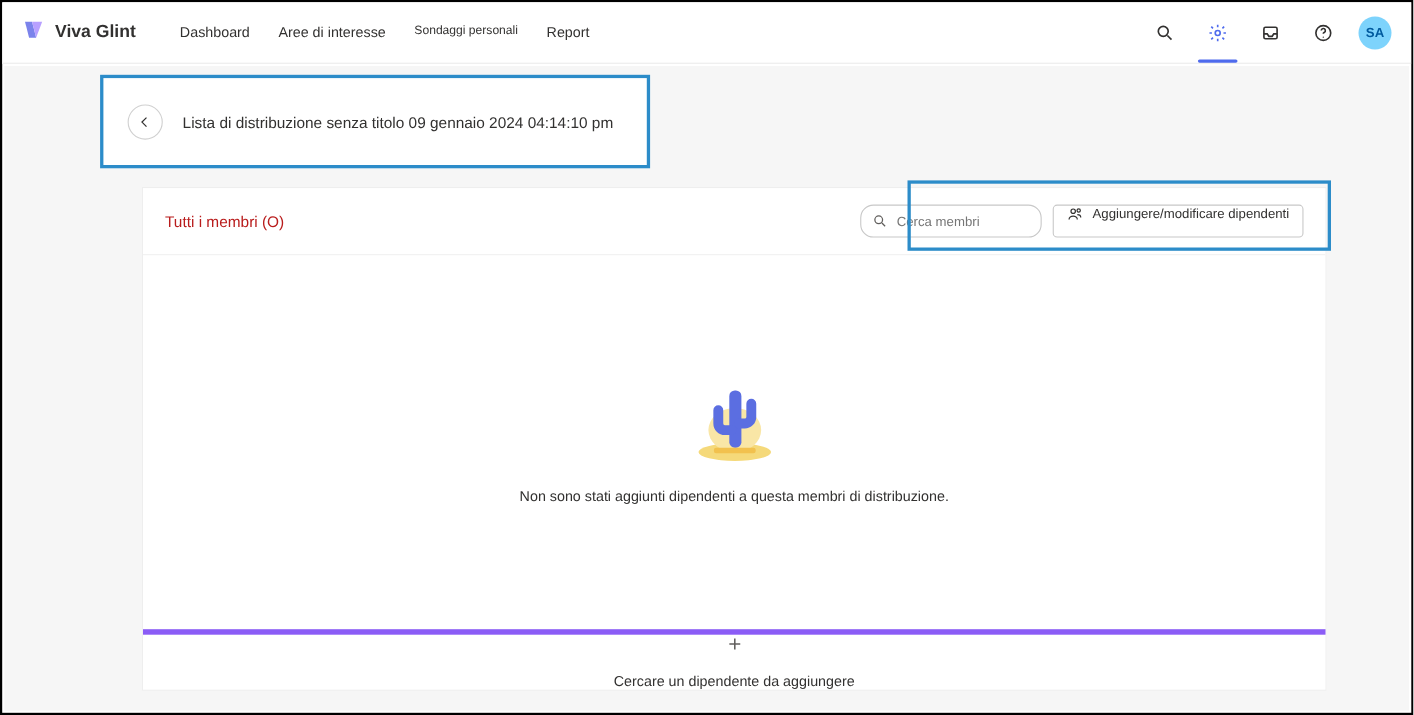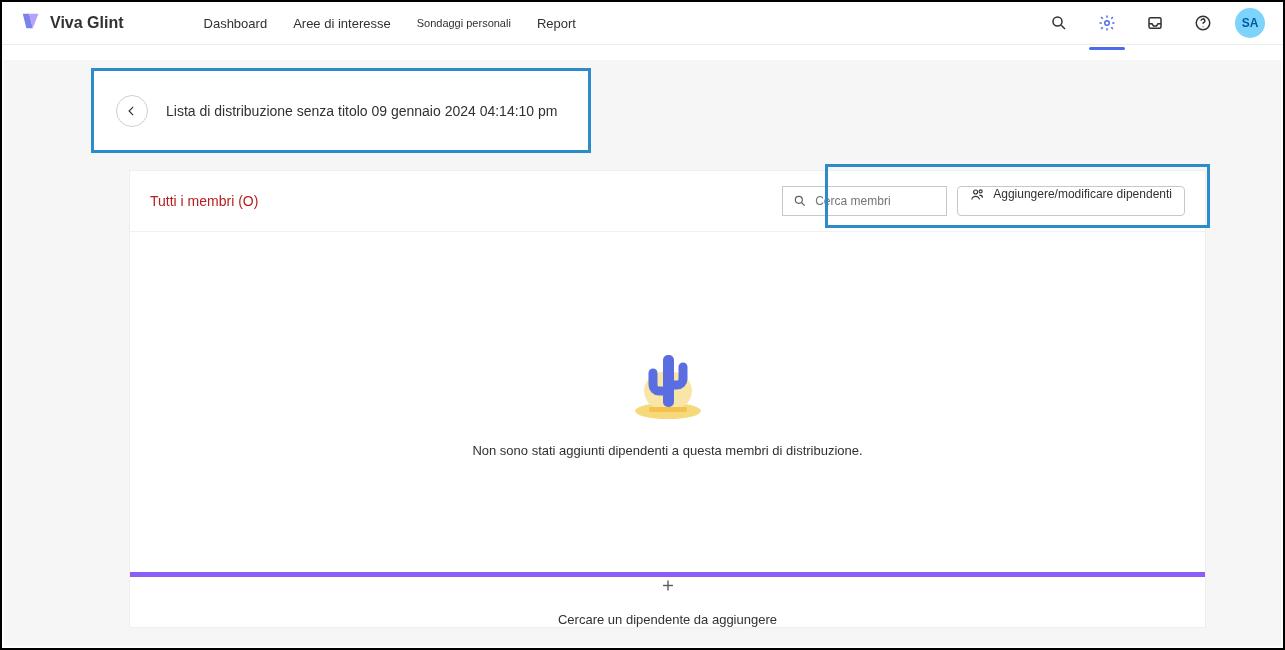--- a/index.html
+++ b/index.html
@@ -1,24 +1,24 @@
 <!DOCTYPE html>
 <html><head>
 <meta charset="utf-8">
 <style>
   * { box-sizing: border-box; margin: 0; padding: 0; }
   html, body { width: 1285px; height: 650px; font-family: "Segoe UI", Arial, sans-serif; background: #fff; }
   .frame { width: 1285px; height: 650px; border: 2px solid #000; position: relative; overflow: hidden; }
 
   
-  .topbar { height: 43px; width: 100%; background:#fff; border-bottom: 1px solid #ececec; display:flex; align-items:center; padding: 0 18px; gap: 40px; }
+  .topbar { height: 56px; width: 100%; background:#fff; border-bottom: 1px solid #ececec; display:flex; align-items:center; padding: 0 18px; }
   .logo-wrap { display:flex; align-items:center; gap:8px; margin-right: 40px; }
   .logo-svg { width:22px; height:22px; }
   .product-name { font-size:16px; font-weight:600; color:#323130; }
-  .nav-items { display:flex; align-items:center; gap: 26px; }
+  .nav-items { display:flex; align-items:flex-start; gap: 26px; }
   .nav-item { font-size:13px; color:#323130; cursor:pointer; }
   .nav-item.small { font-size:11px; }
   .top-right { margin-left:auto; display:flex; align-items:center; gap:16px; }
   .icon-btn { width:32px; height:32px; display:flex; align-items:center; justify-content:center; cursor:pointer; border-radius:4px; }
   .icon-btn svg { width:18px; height:18px; }
   .icon-btn.active { position:relative; }
   .icon-btn.active::after { content:""; position:absolute; left:-2px; right:-2px; bottom:-11px; height:3px; background:#4f6bed; border-radius:2px; }
   .avatar { width:30px; height:30px; border-radius:50%; background:#7dd3fc; color:#005a9e; font-size:12px; display:flex; align-items:center; justify-content:center; font-weight:600; }
 
   
@@ -29,21 +29,21 @@
   .back-circle { width:32px; height:32px; border:1px solid #d0d0d0; border-radius:50%; display:flex; align-items:center; justify-content:center; cursor:pointer; }
   .back-circle svg { width:14px; height:14px; }
   .page-title { font-size:14px; color:#323130; }
 
   
   .card { position:absolute; left:125px; top:110px; width:1077px; background:#fff; border:1px solid #eee; }
   .card-header { height:60px; display:flex; align-items:center; padding:0 20px; position:relative; }
   .members-label { font-size:14px; color:#b91c1c; }
   .toolbar-hl { position:absolute; right:-5px; top:-7px; width:385px; height:64px; border:3px solid #2c8cc9; pointer-events:none; }
   .toolbar { margin-left:auto; display:flex; align-items:center; gap:10px; }
-  .search-box { display:flex; align-items:center; gap:8px; width:165px; height:30px; border:1px solid #c8c8c8; border-radius:0; padding:0 10px; background:#fff; }
+  .search-box { display:flex; align-items:center; gap:8px; width:165px; height:30px; border:1px solid #c8c8c8; border-radius:12px; padding:0 10px; background:#fff; }
   .search-box svg { width:14px; height:14px; flex-shrink:0; }
   .search-box input { border:none; outline:none; font-size:12px; width:100%; color:#323130; background:transparent; }
   .add-btn { display:flex; align-items:flex-start; gap:8px; height:30px; border:1px solid #c8c8c8; border-radius:4px; padding:0 12px; font-size:12px; color:#323130; cursor:pointer; background:#fff; white-space:nowrap; }
   .add-btn svg { width:15px; height:15px; flex-shrink:0; }
 
   .card-body { height:335px; display:flex; flex-direction:column; align-items:center; justify-content:center; border-top:1px solid #f1f1f1; }
   .empty-msg { font-size:13px; color:#323130; margin-top:22px; }
 
   .card-footer { height:55px; border-top:5px solid #8b5cf6; margin-top:6px; display:flex; align-items:center; padding:0 18px; gap:18px;flex-direction:column; }
   .plus { width:18px; height:18px; color:#605e5c; }

